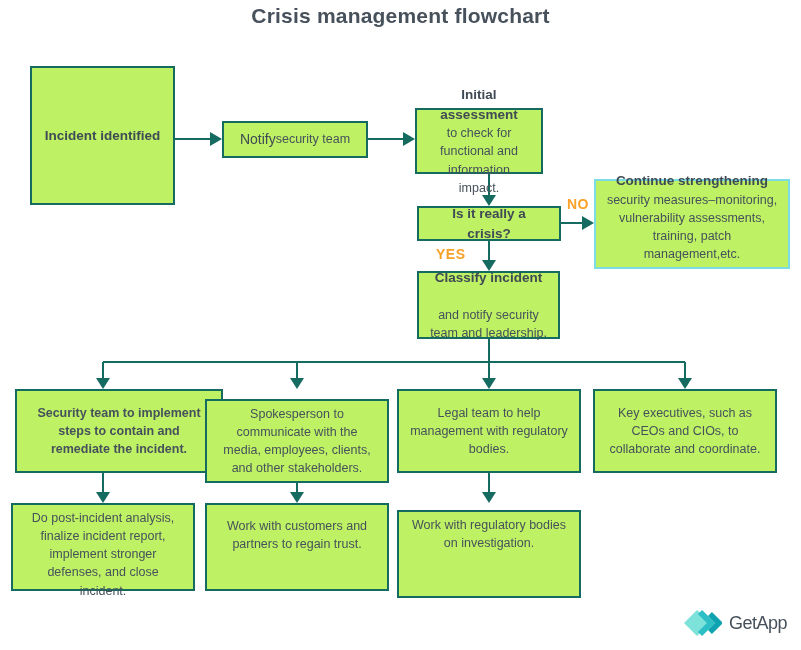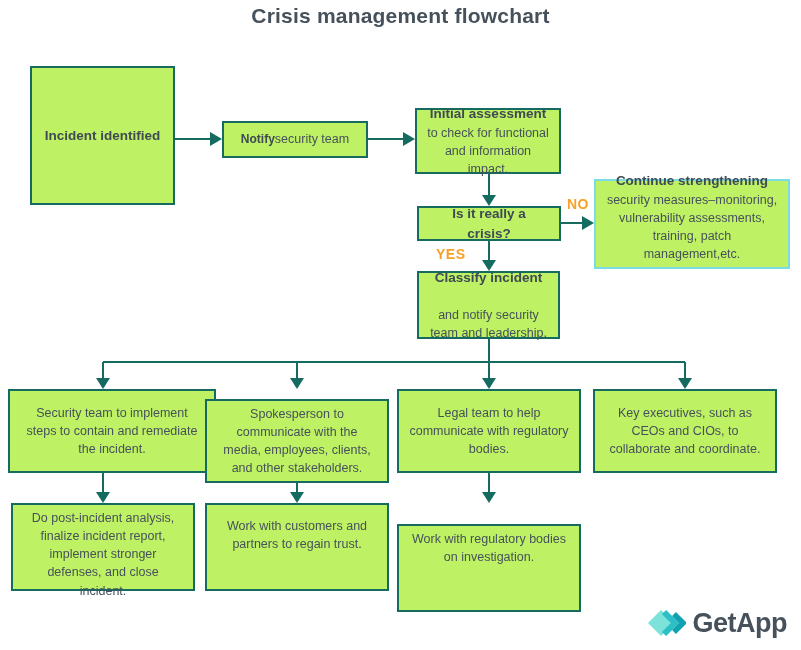--- a/index.html
+++ b/index.html
@@ -16,41 +16,41 @@
     font-size:21px;font-weight:700;color:var(--text);margin:0;letter-spacing:0.2px;}
   svg.edges{position:absolute;left:0;top:0;}
   .edge{stroke:var(--teal);stroke-width:2;fill:none;}
   .head{fill:var(--teal);stroke:none;}
   .node{position:absolute;background:#bef264;border:2px solid var(--teal);
     display:flex;flex-direction:column;align-items:center;justify-content:center;
     text-align:center;font-size:12.5px;line-height:1.45;color:var(--text);padding:4px 10px;}
   .node.cyan{border-color:var(--cyan);}
   .nt{font-weight:700;font-size:13.5px;color:#3f4a54;}
   .nb{font-size:12.5px;}
-  .nt-inline{font-weight:700;font-size:12px;color:#3f4a54;text-align:center;}
+  .nt-inline{font-weight:400;font-size:14px;color:#3f4a54;text-align:center;}
   .flag{position:absolute;font-weight:700;font-size:14px;color:var(--orange);letter-spacing:0.5px;}
   
   .n-incident{left:30px;top:66px;width:145px;height:139px;}
   .n-notify{left:222px;top:121px;width:146px;height:37px;flex-direction:row;}
-  .n-assessment{left:415px;top:108px;width:146px;height:66px;text-align:center;}
+  .n-assessment{left:415px;top:108px;width:128px;height:66px;text-align:center;}
   .n-crisis{left:417px;top:206px;width:144px;height:35px;}
   .n-continue{left:594px;top:179px;width:196px;height:90px;justify-content:flex-end;}
   .n-classify{left:417px;top:271px;width:143px;height:68px;gap:19px;}
-  .n-r1c1{left:8px;top:389px;width:208px;height:84px;}
+  .n-r1c1{left:15px;top:389px;width:208px;height:84px;font-weight:bold;}
   .n-r1c2{left:205px;top:399px;width:184px;height:84px;}
   .n-r1c3{left:397px;top:389px;width:184px;height:84px;}
   .n-r1c4{left:593px;top:389px;width:184px;height:84px;padding:4px 6px;}
   .n-r2c1{left:11px;top:503px;width:184px;height:88px;justify-content:flex-start;}
   .n-r2c2{left:205px;top:503px;width:184px;height:88px;justify-content:flex-start;padding-top:12px;}
-  .n-r2c3{left:397px;top:524px;width:184px;height:88px;justify-content:flex-start;}
+  .n-r2c3{left:397px;top:510px;width:184px;height:88px;justify-content:flex-start;}
   .f-no{left:567px;top:196px;}
   .f-yes{left:436px;top:246px;}
   
   .logo{position:absolute;right:14px;bottom:10px;display:flex;align-items:center;gap:7px;}
-  .logo-text{font-size:27px;font-weight:700;color:#46515b;letter-spacing:-0.5px;}
+  .logo-text{font-size:18px;font-weight:400;color:#46515b;letter-spacing:-0.5px;}
   .lg-ch{fill:none;}
 </style>
 </head>
 <body>
 
 <div class="canvas">
 
   <h1 class="page-title">Crisis management flowchart</h1>
 
   <svg class="edges" width="801" height="650" viewBox="0 0 801 650" aria-hidden="true">
@@ -127,21 +127,21 @@
     <div class="nb">and notify security team and leadership.</div>
   </div>
 
   <div class="node n-r1c1">
     <div class="nb">Security team to implement steps to contain and remediate the incident.</div>
   </div>
   <div class="node n-r1c2">
     <div class="nb">Spokesperson to communicate with the media, employees, clients, and other stakeholders.</div>
   </div>
   <div class="node n-r1c3">
-    <div class="nb">Legal team to help communicate with regulatory bodies.</div>
+    <div class="nb">Legal team to help management with regulatory bodies.</div>
   </div>
   <div class="node n-r1c4">
     <div class="nb">Key executives, such as CEOs and CIOs, to collaborate and coordinate.</div>
   </div>
 
   <div class="node n-r2c1">
     <div class="nb">Do post-incident analysis, finalize incident report, implement stronger defenses, and close incident.</div>
   </div>
   <div class="node n-r2c2">
     <div class="nb">Work with customers and partners to regain trust.</div>

